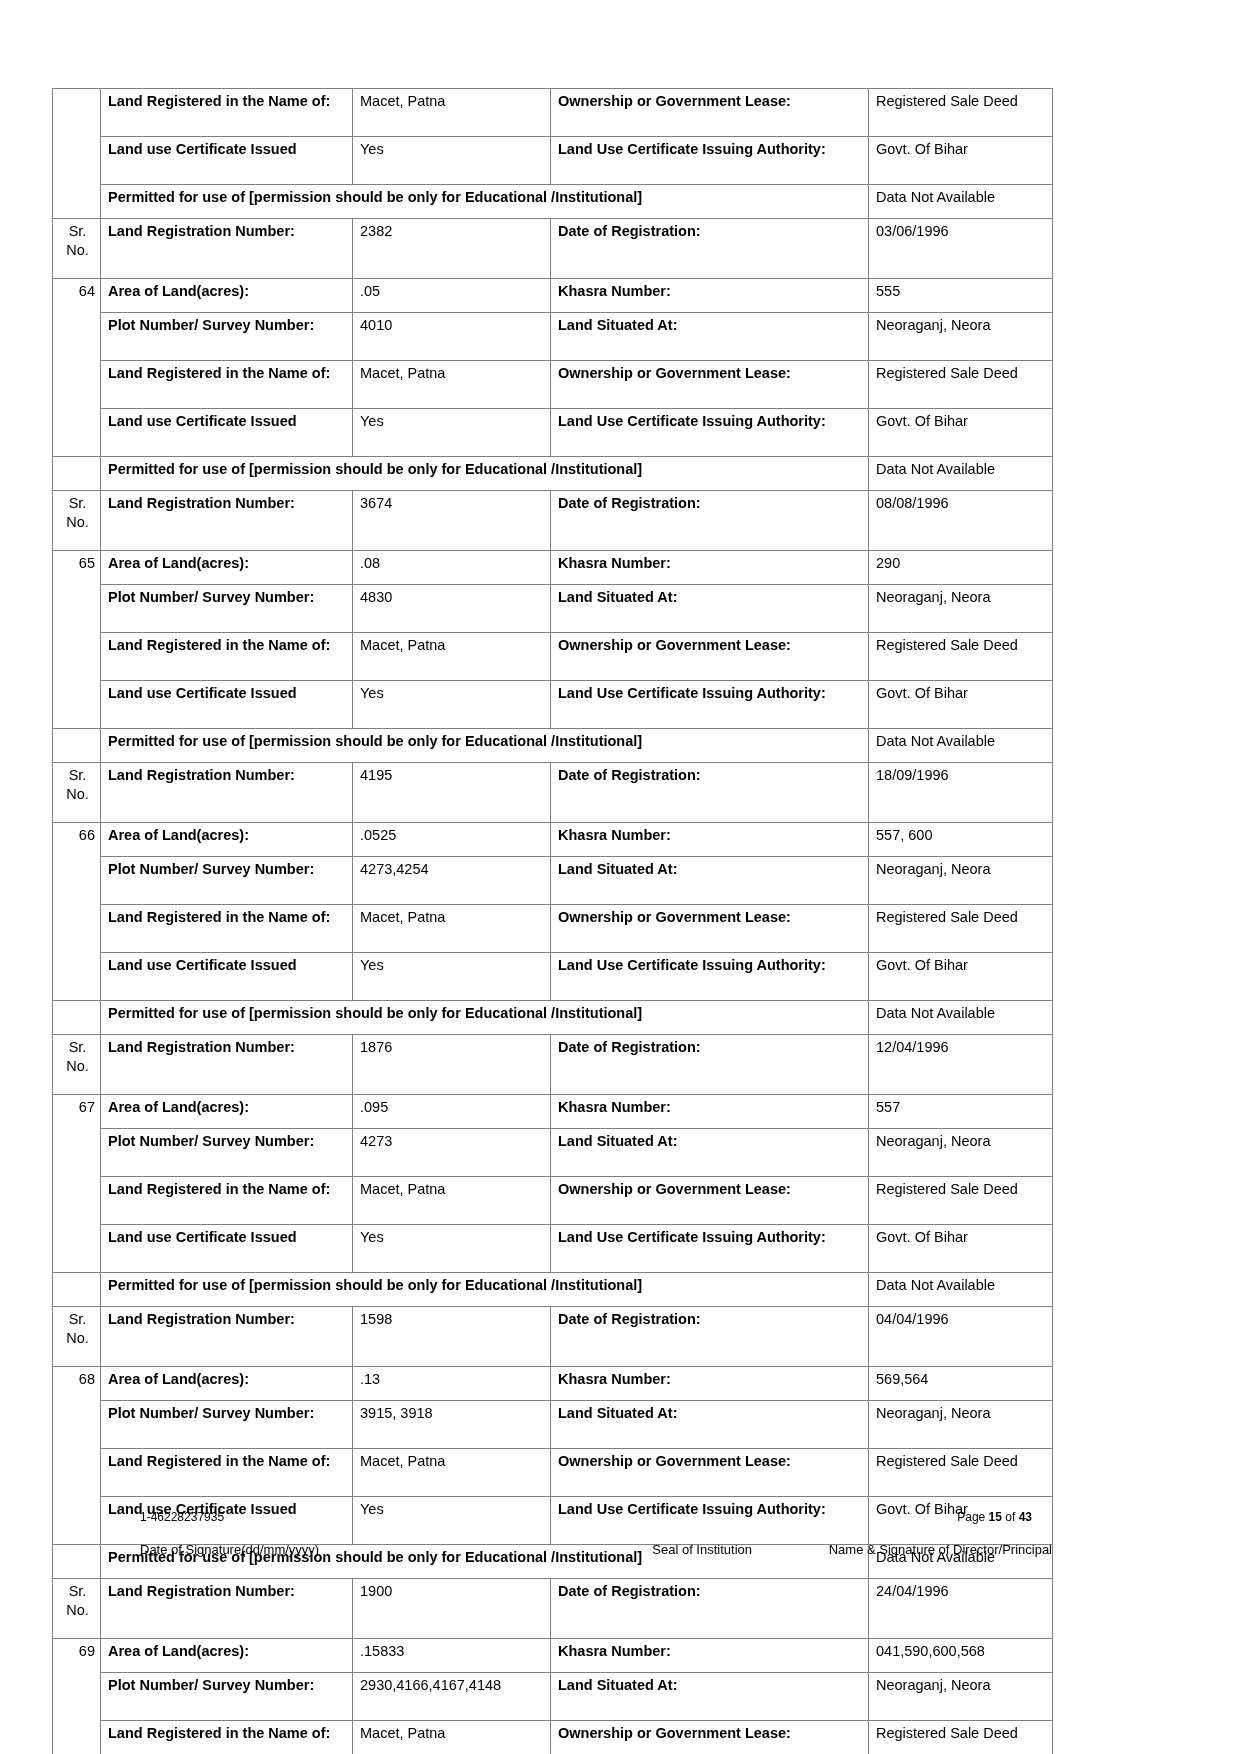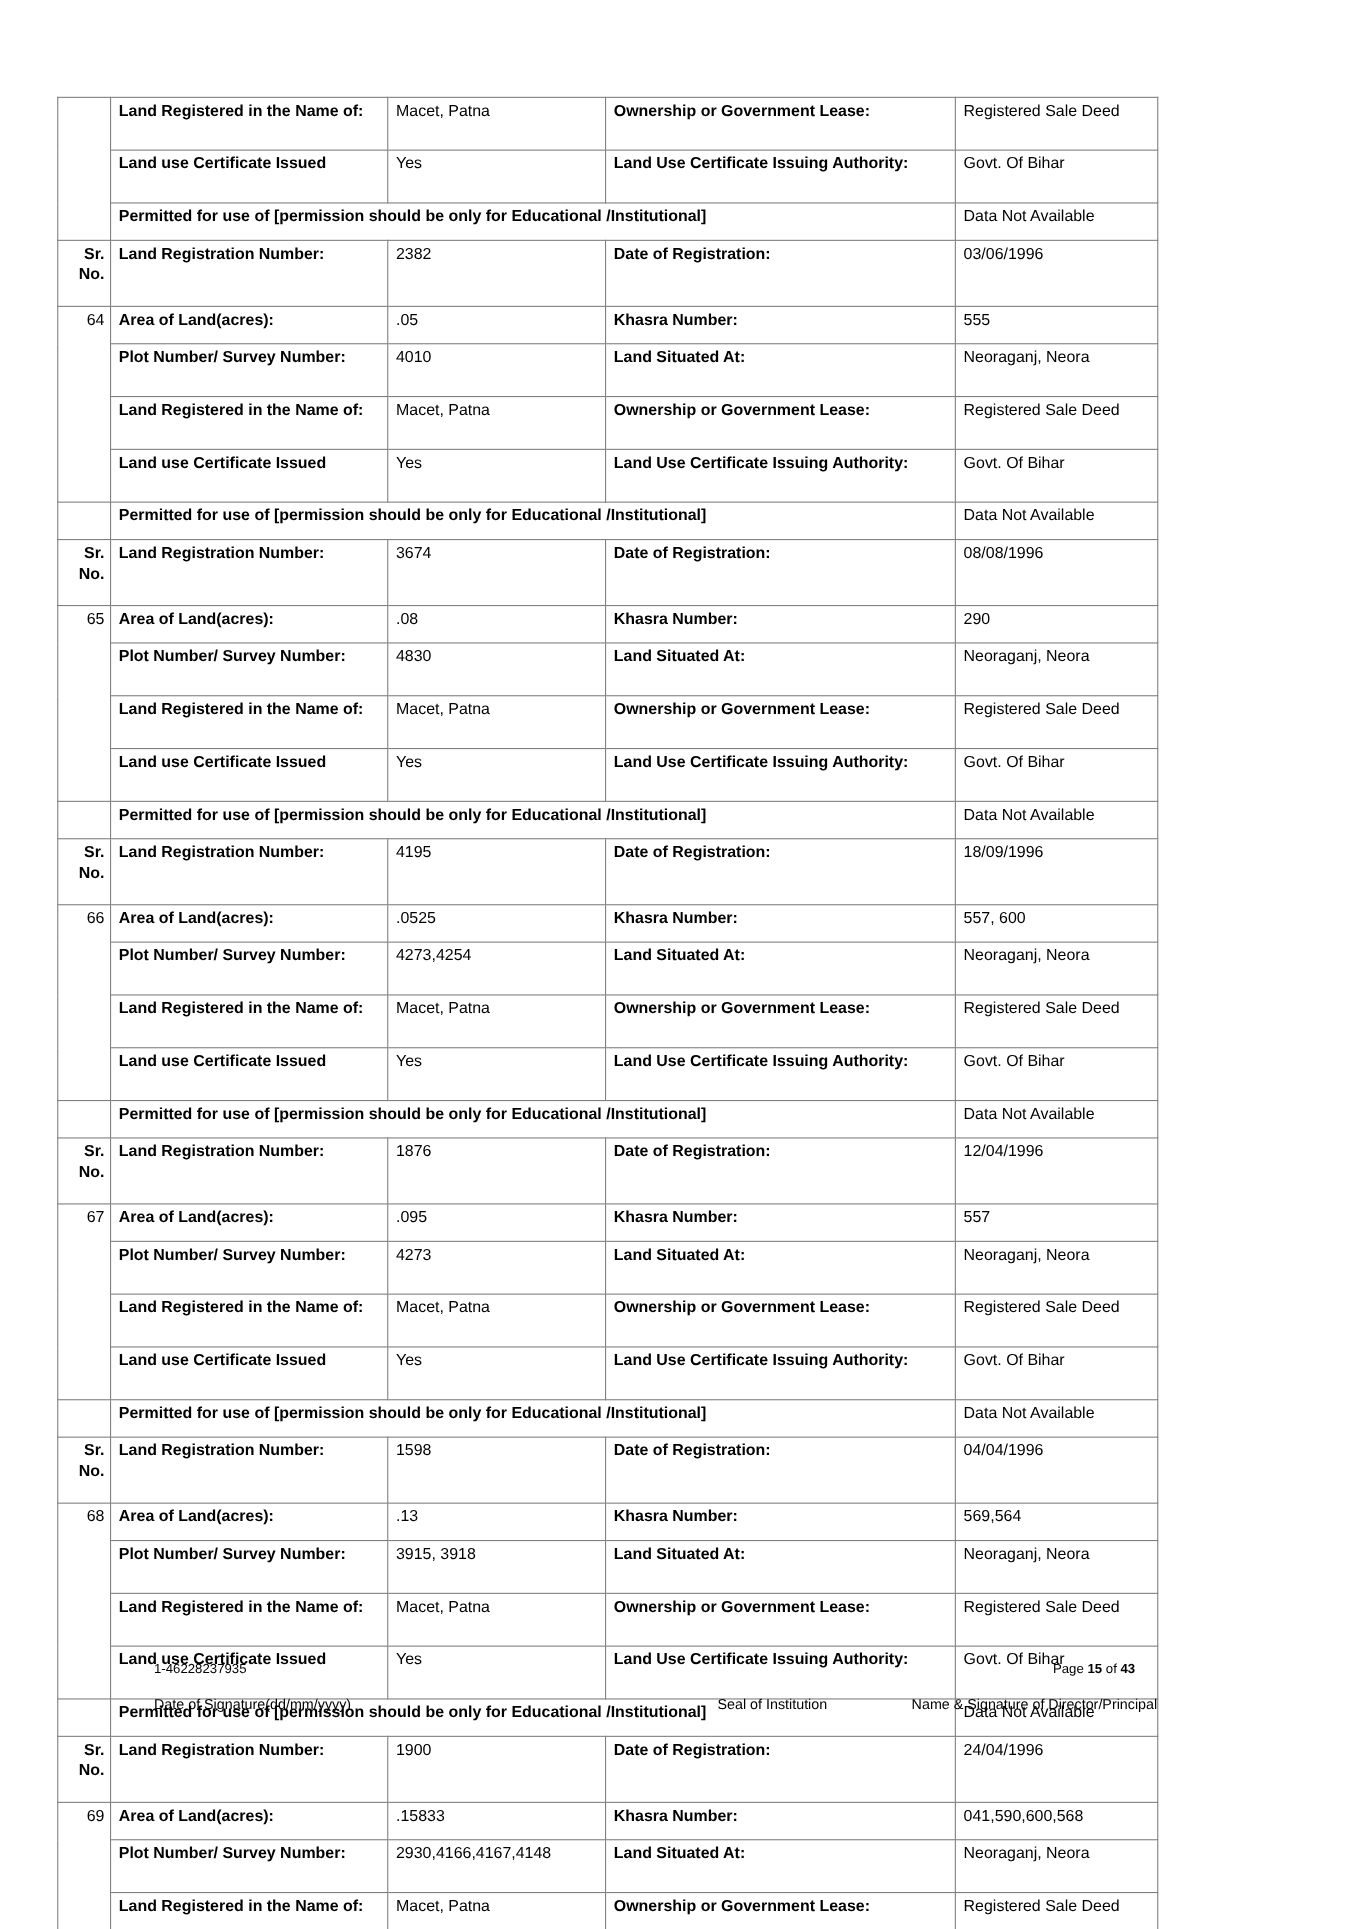--- a/index.html
+++ b/index.html
@@ -32,22 +32,22 @@
   }
   table.land-table td {
     border: 1px solid #808080;
     padding: 3px 5px 4px 7px;
     font-size: 14.5px;
     line-height: 1.32;
     vertical-align: top;
     word-wrap: break-word;
   }
   td.srno {
-    text-align: right;
-    font-weight: bold;
+    text-align: center;
+    font-weight: normal;
     padding-left: 0;
     padding-right: 0;
     vertical-align: top;
   }
   td.srnum {
     text-align: right;
     font-weight: normal;
     padding-left: 0;
     padding-right: 0;
     vertical-align: top;

